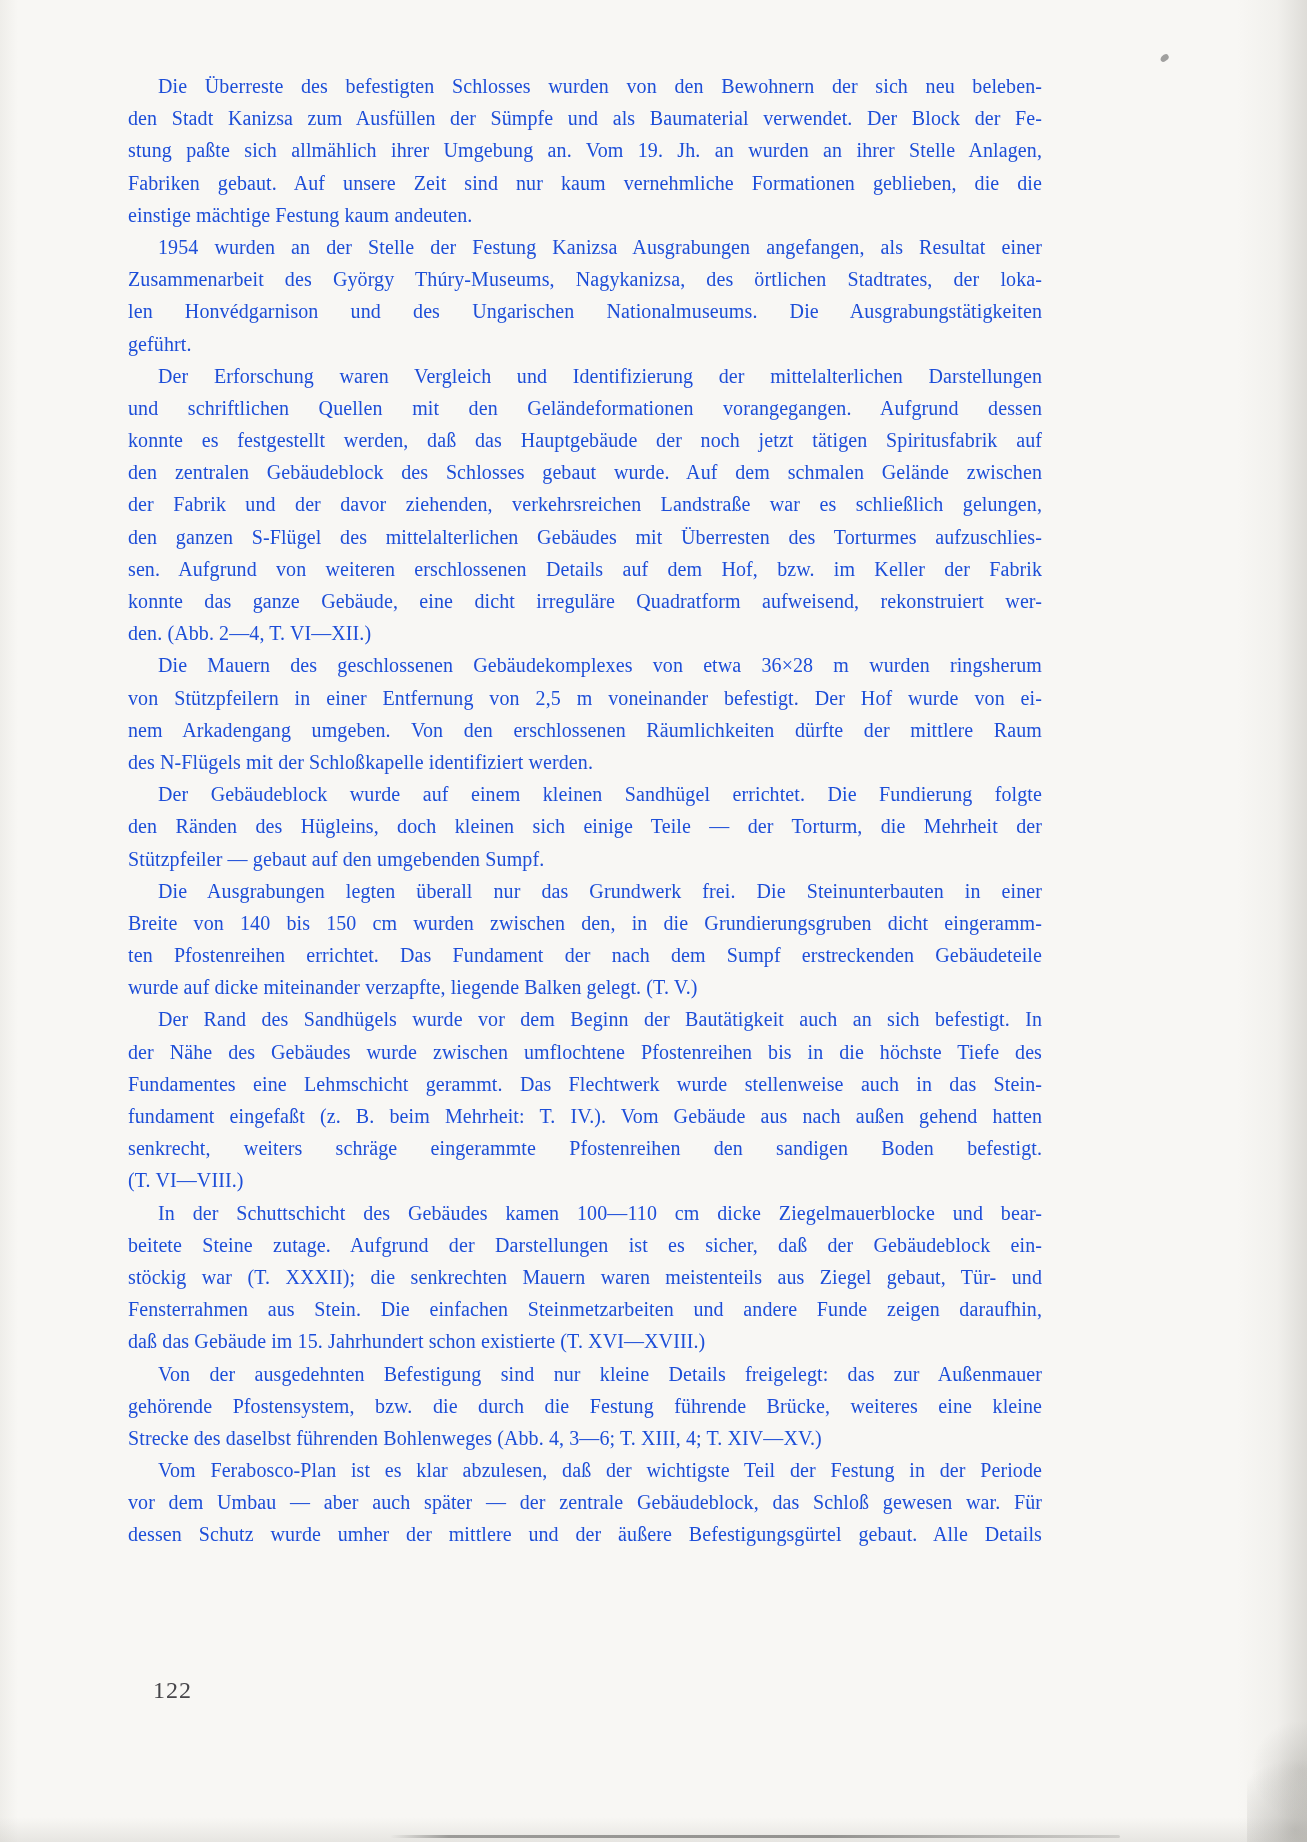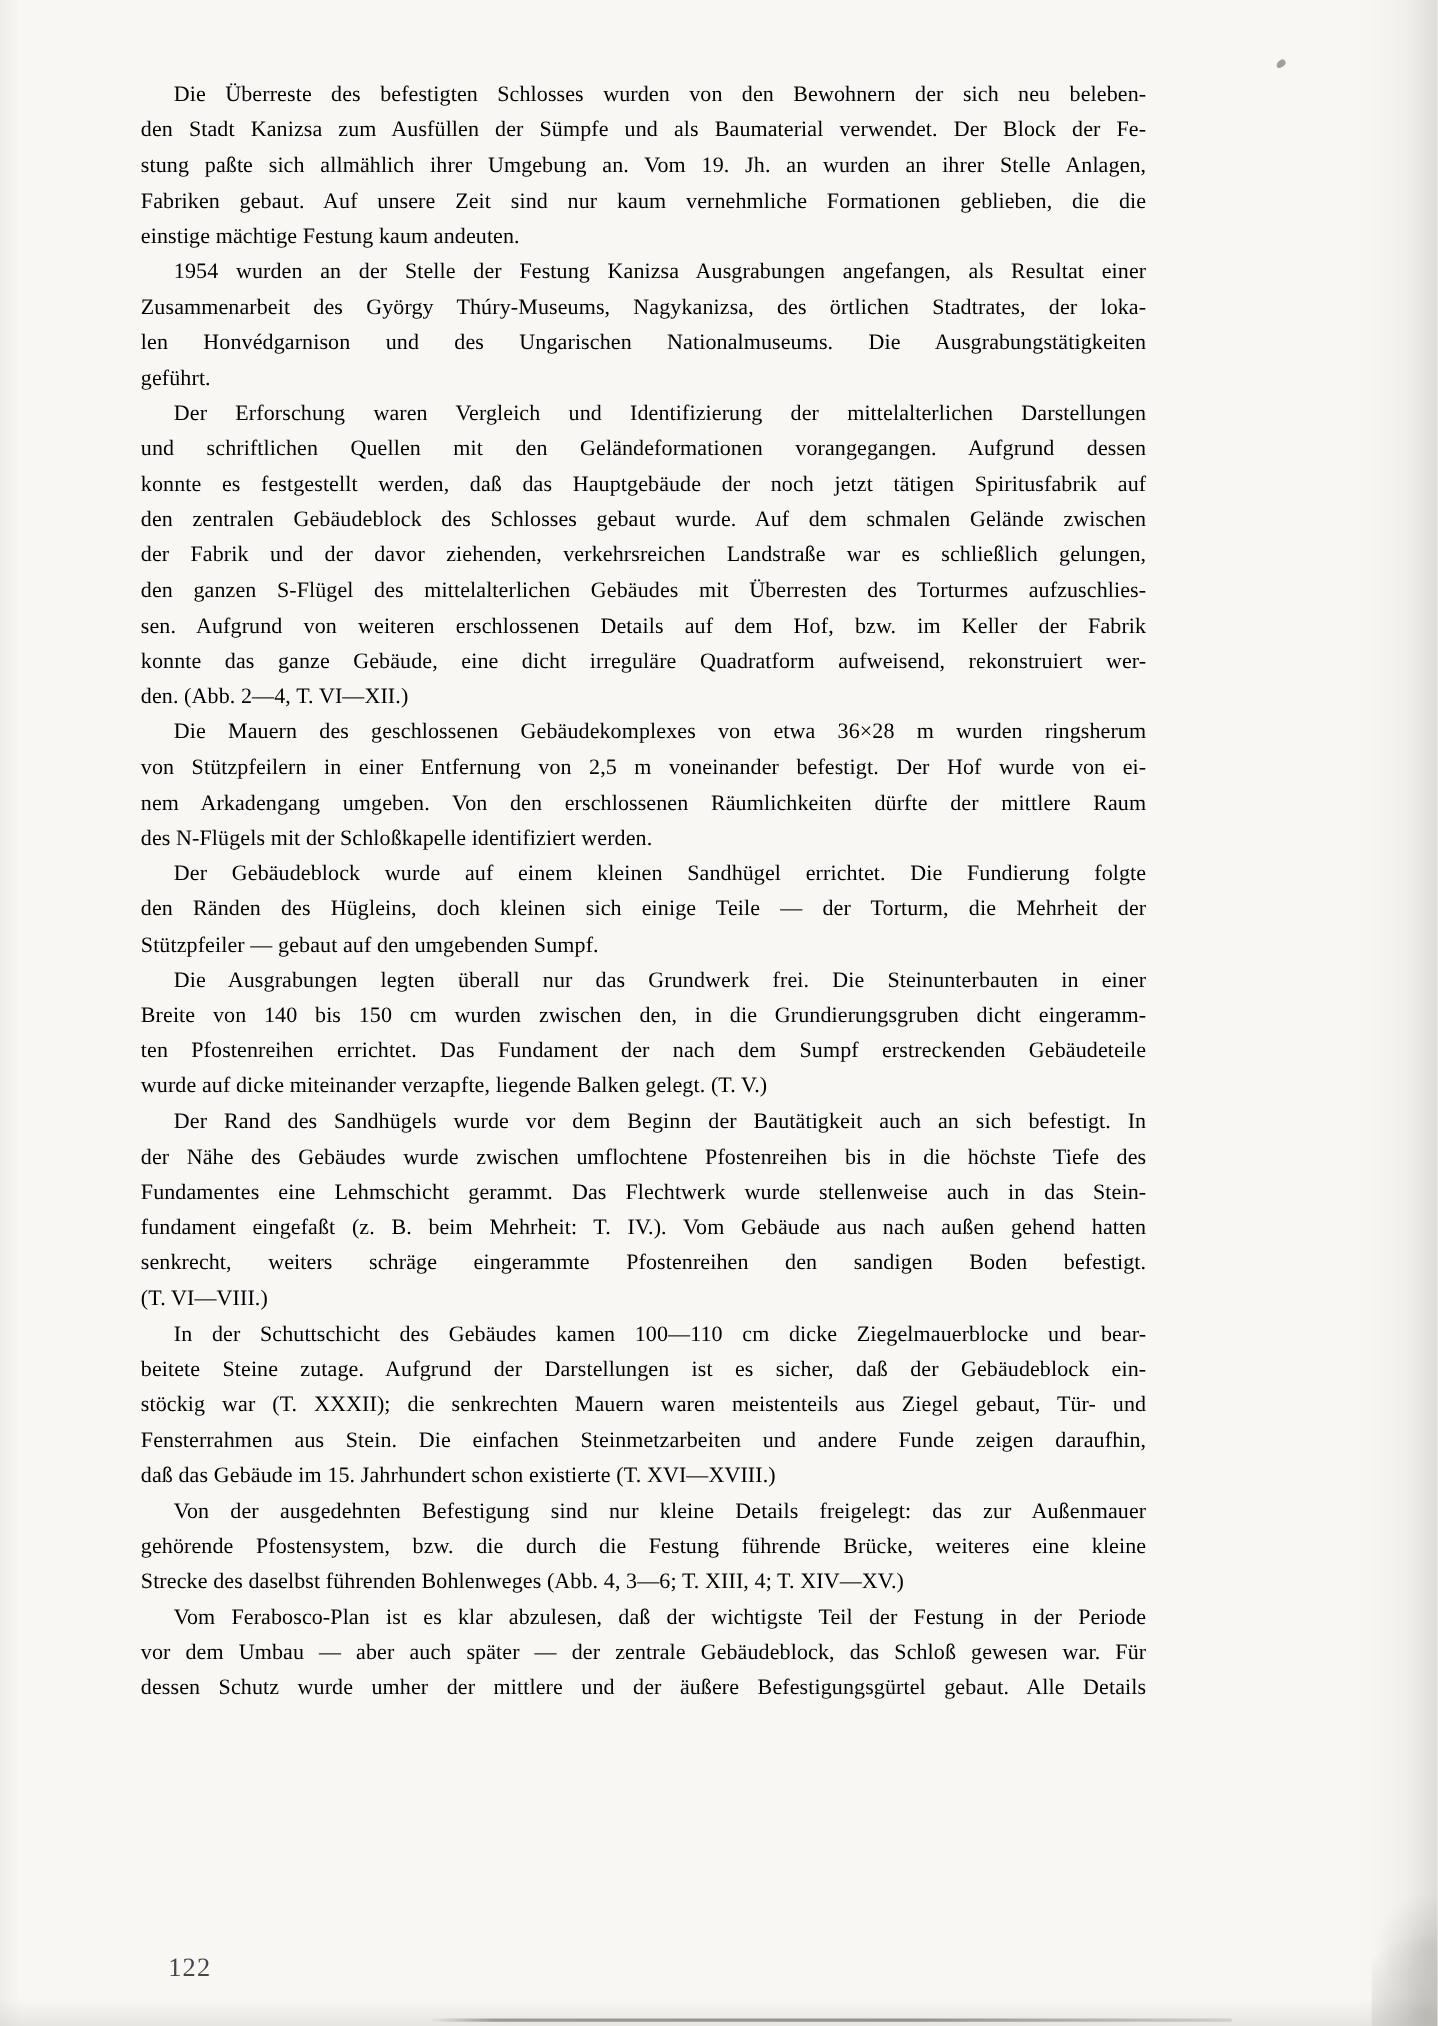--- a/index.html
+++ b/index.html
@@ -22,42 +22,42 @@
       linear-gradient(to left, rgba(190,188,182,0.45) 0px, rgba(190,188,182,0.12) 30px, rgba(190,188,182,0) 70px),
       linear-gradient(to top, rgba(190,188,182,0.30) 0px, rgba(190,188,182,0) 25px),
       linear-gradient(to right, rgba(200,198,192,0.20) 0px, rgba(200,198,192,0) 18px);
     pointer-events: none;
   }
   .text-block {
     position: absolute;
     left: 128px;
     top: 70px;
     width: 914px;
-    color: #000000;
+    color: #1d4ed8;
     font-size: 20px;
     line-height: 32.2px;
     letter-spacing: 0.1px;
   }
   .paragraph { margin: 0; }
   .line {
     text-align: justify;
     text-align-last: justify;
     white-space: normal;
     height: 32.2px;
     overflow: visible;
   }
   .line.first { text-indent: 30px; }
   .line.last {
     text-align: right;
     text-align-last: left;
   }
   .page-number {
     position: absolute;
     left: 153px;
-    top: 1776px;
+    top: 1677px;
     font-size: 24px;
     color: #47464a;
     letter-spacing: 1px;
   }
   .speck {
     position: absolute;
     left: 1160px;
     top: 55px;
     width: 9px;
     height: 6px;

